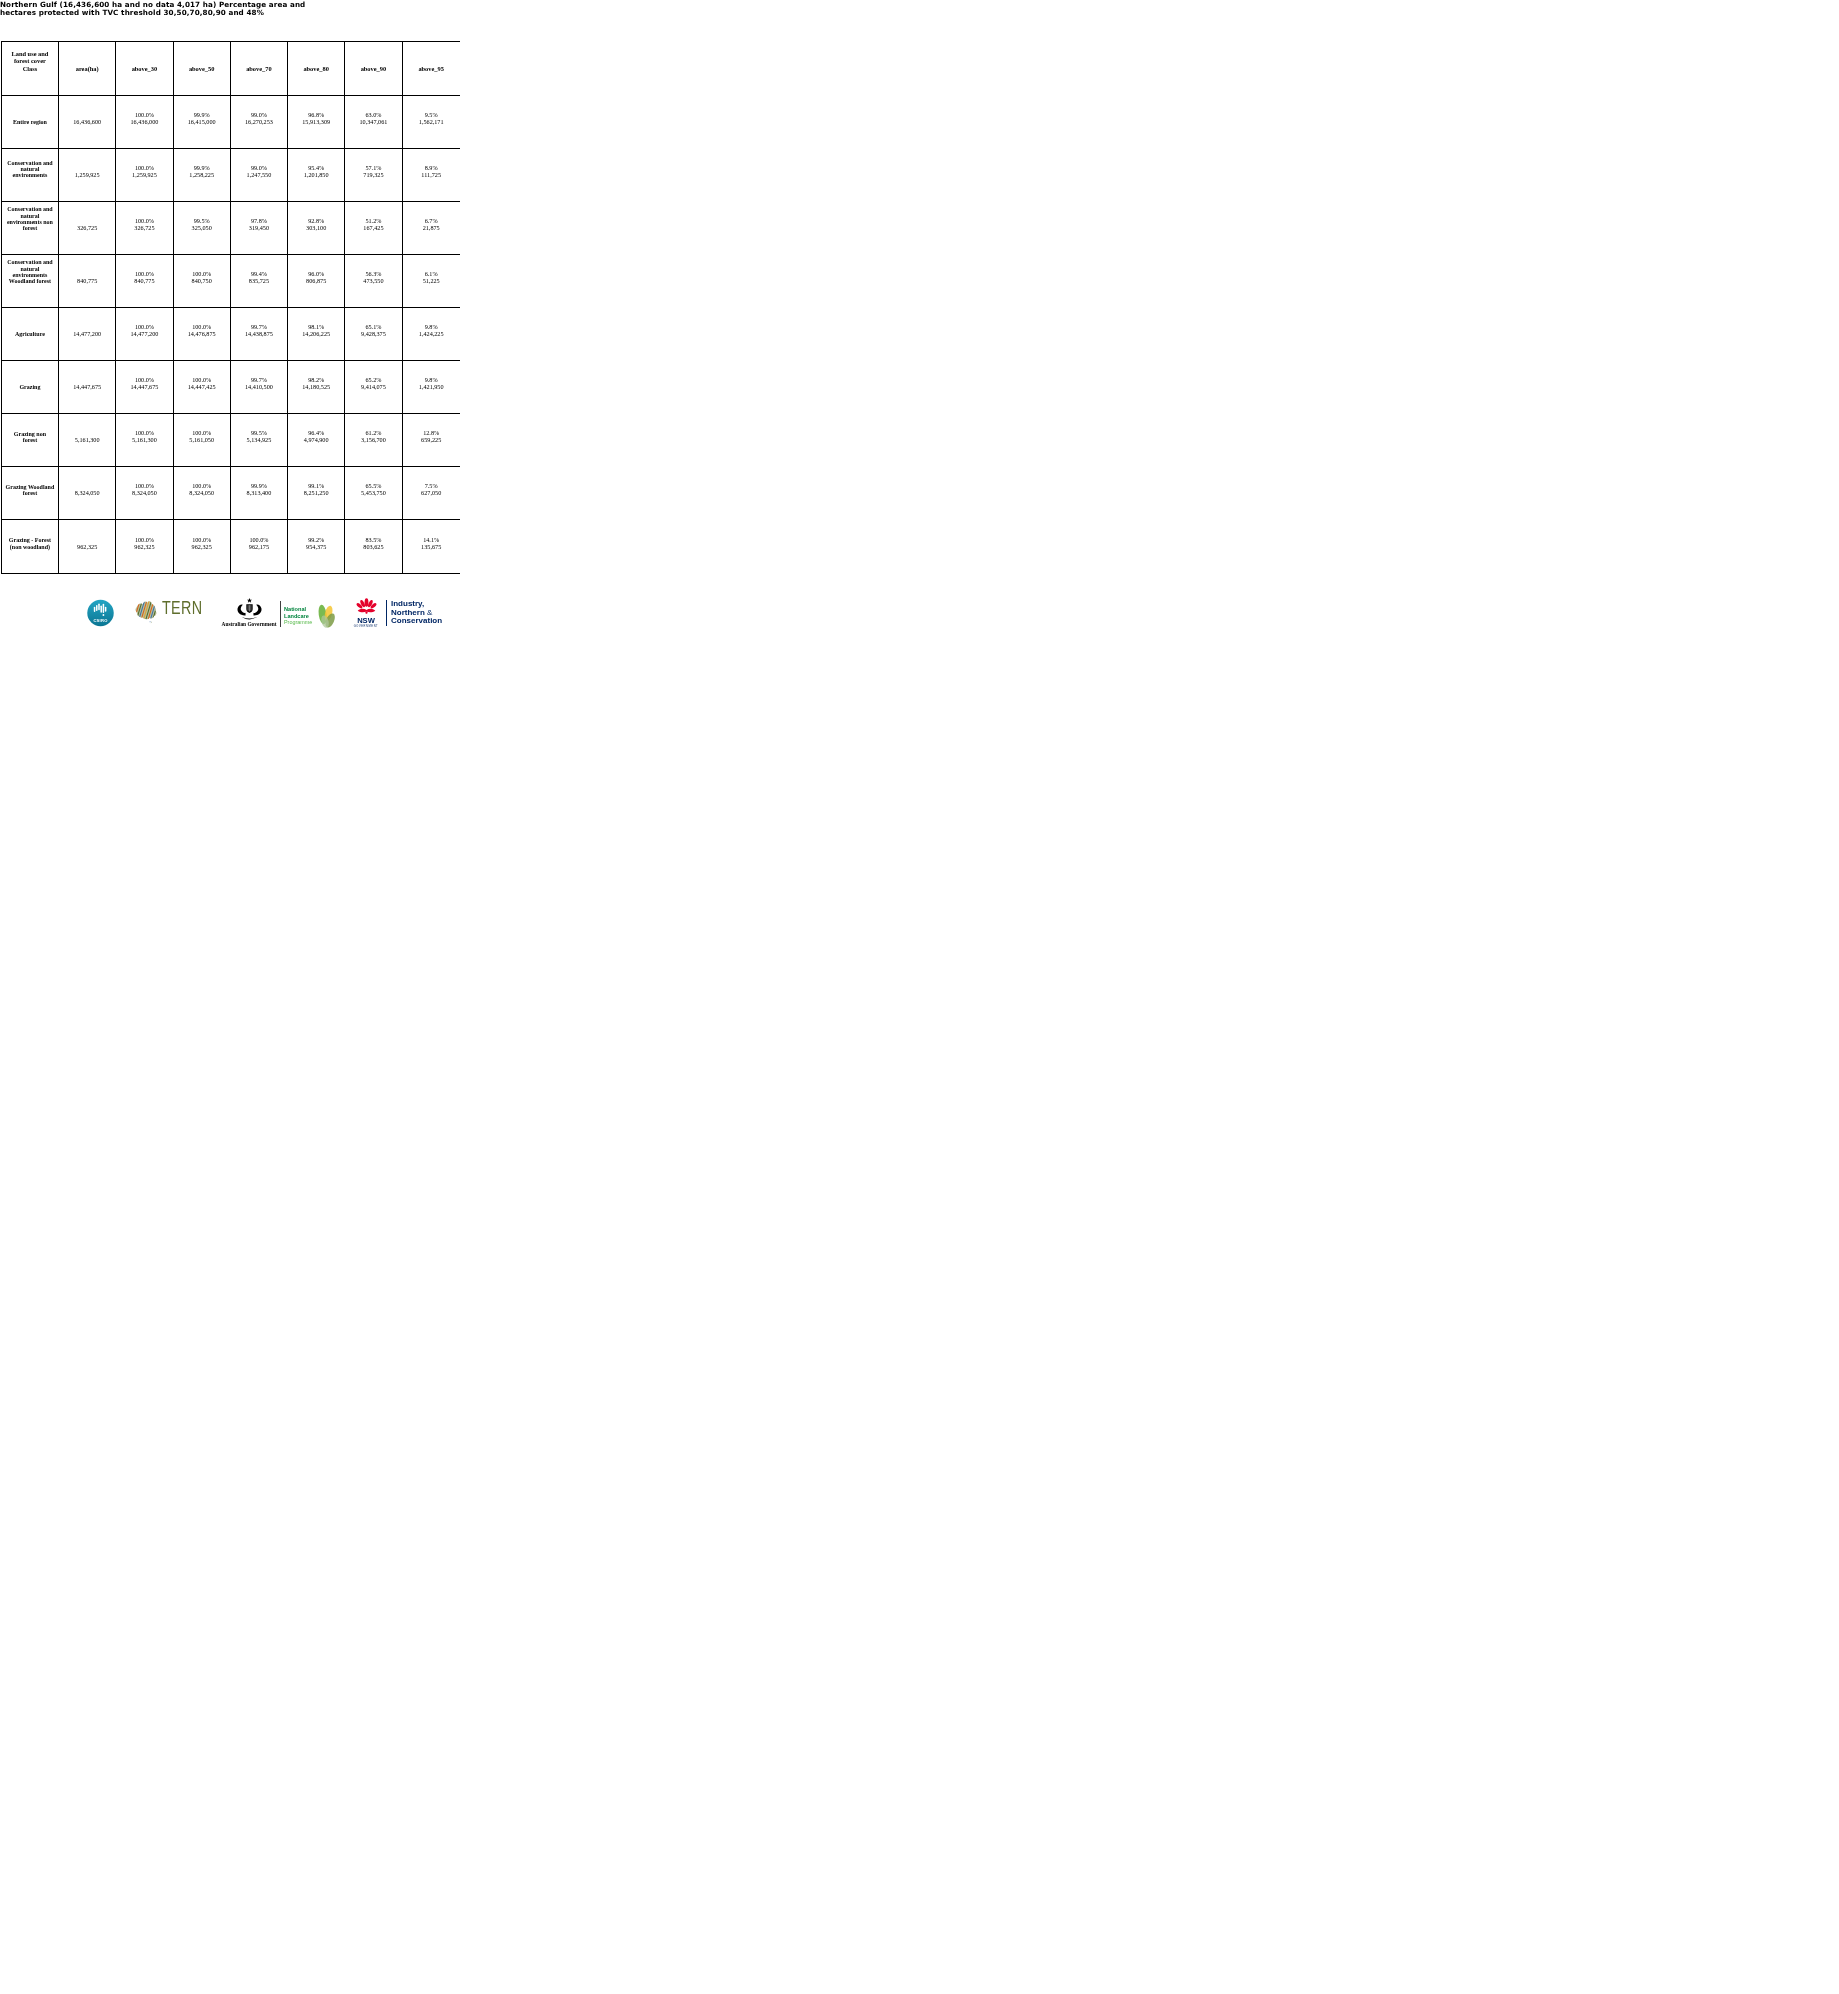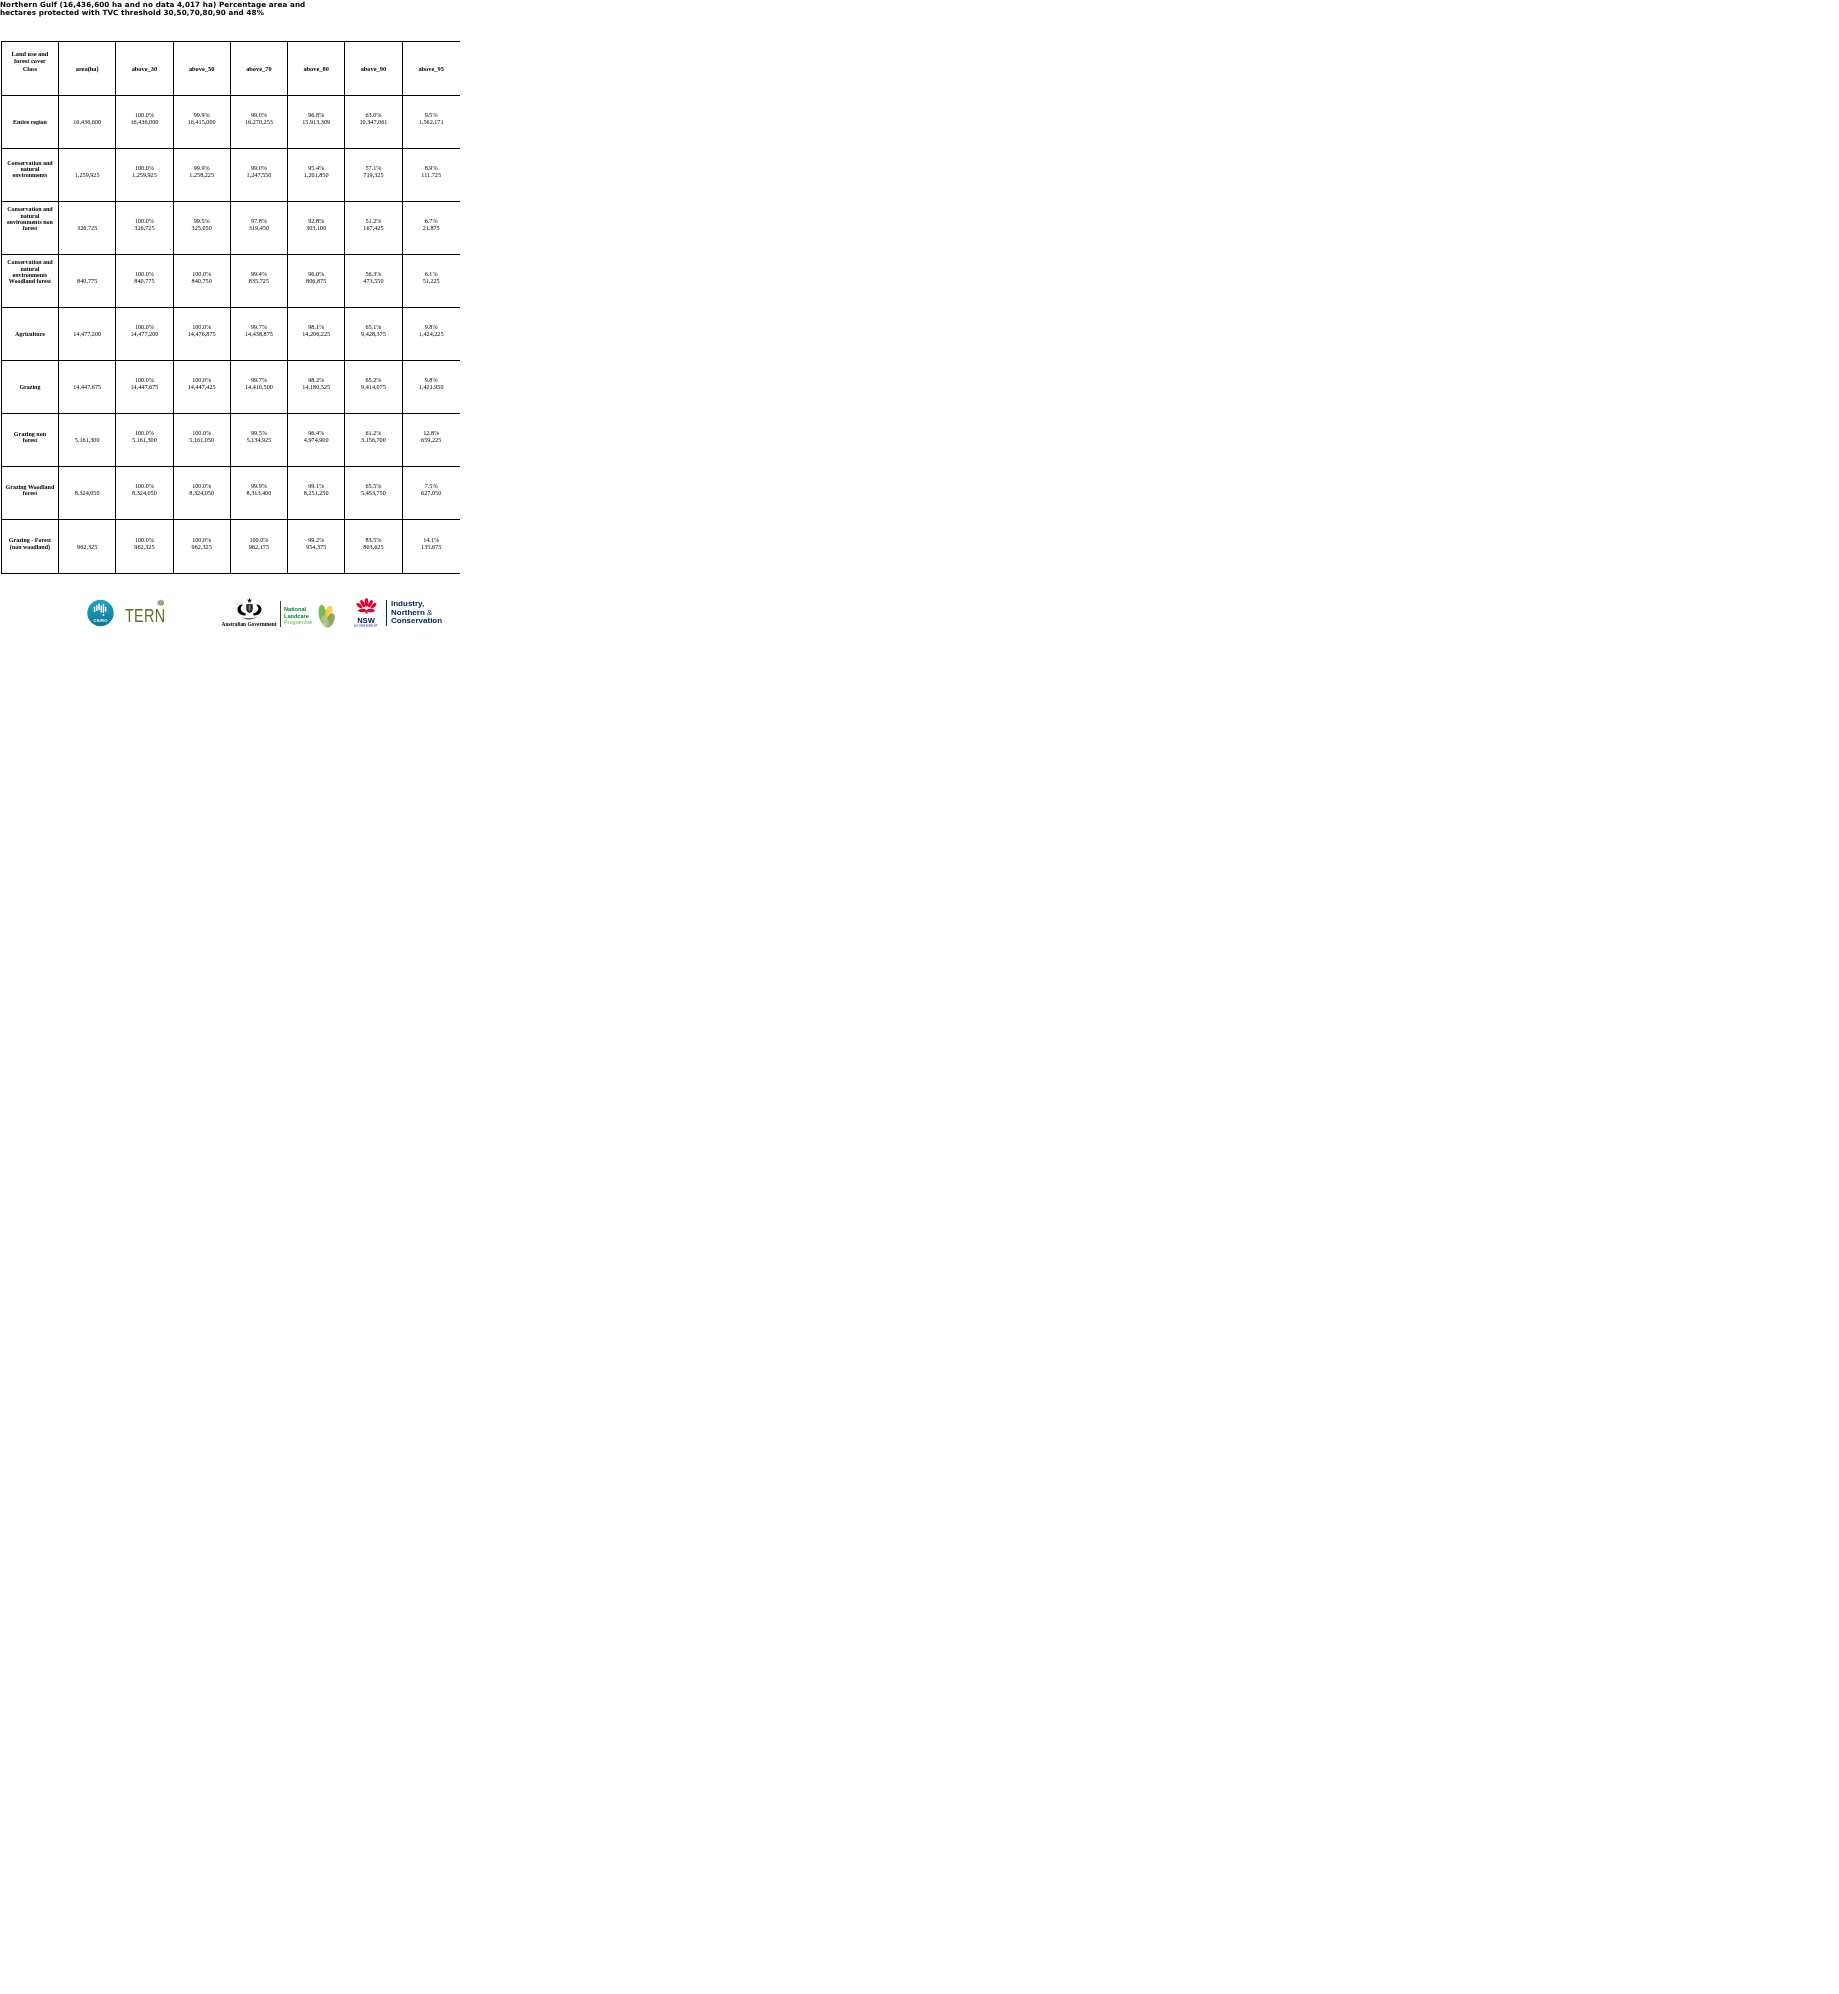--- a/index.html
+++ b/index.html
@@ -20,21 +20,21 @@
   .cell:nth-child(n+73){border-bottom:none;}
   .anchor{position:absolute;left:0.8px;right:0.8px;bottom:calc(50% - 3.2px);text-align:center;}
   .num,.pct{font-size:6.2px;line-height:7px;white-space:nowrap;}
   .cls{font-size:6px;line-height:6.2px;font-weight:bold;white-space:pre-line;}
   .hdr-label{font-size:6.4px;line-height:7.2px;font-weight:bold;white-space:pre-line;}
   
   .footer{position:absolute;top:598px;left:0;width:460px;height:34px;}
   .footer *{box-sizing:border-box;}
   .logo{position:absolute;}
   .csiro{left:87px;top:0.8px;width:27px;height:28px;}
-  .tern{left:124px;top:0.8px;height:27px;display:flex;align-items:flex-end;flex-direction:column;}
+  .tern{left:130px;top:0.8px;height:27px;display:flex;align-items:flex-start;}
   .tern-text{font-family:"Liberation Sans",sans-serif;font-size:18.4px;font-weight:400;
              color:#5f6e2d;letter-spacing:0.4px;transform:scaleX(0.78);transform-origin:left center;
              line-height:18.4px;margin-left:0.8px;}
   .ausgov{left:217px;top:0;width:64px;text-align:center;}
   .ausgov-text{font-family:"Liberation Serif",serif;font-weight:bold;font-size:5.4px;
                line-height:5.6px;white-space:nowrap;margin-top:0.4px;}
   .vrule1{left:280px;top:3.2px;width:0.4px;height:25.5px;background:#3f3f3f;}
   .landcare{left:284px;top:5.6px;display:flex;align-items:flex-start;}
   .lc-text{font-family:"Liberation Sans",sans-serif;margin-top:2.4px;}
   .lc-bold{color:#00843d;font-weight:bold;font-size:5.6px;line-height:6.6px;}

